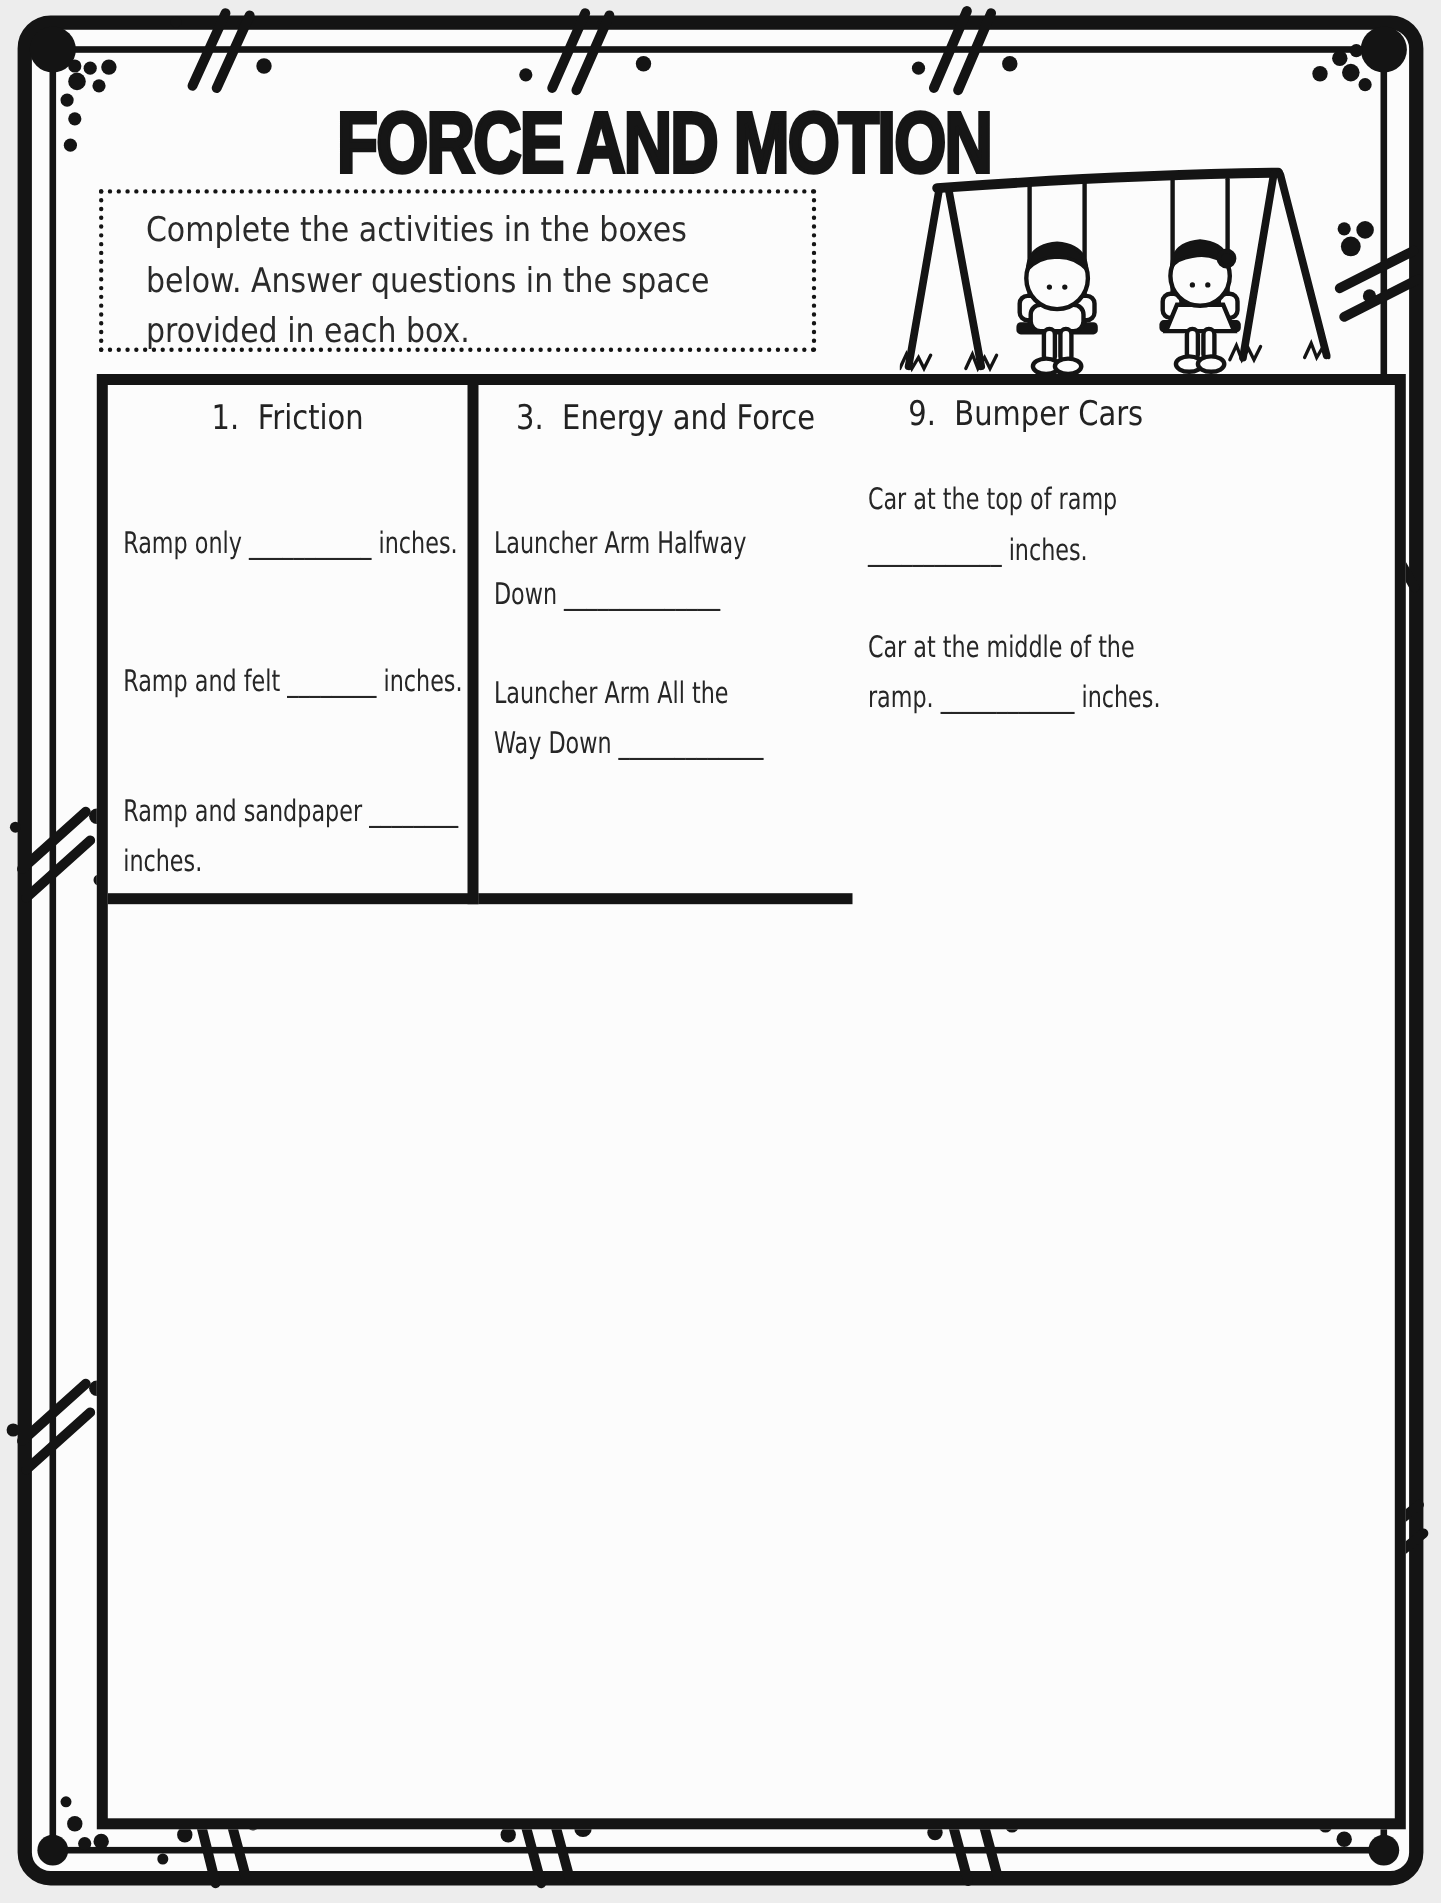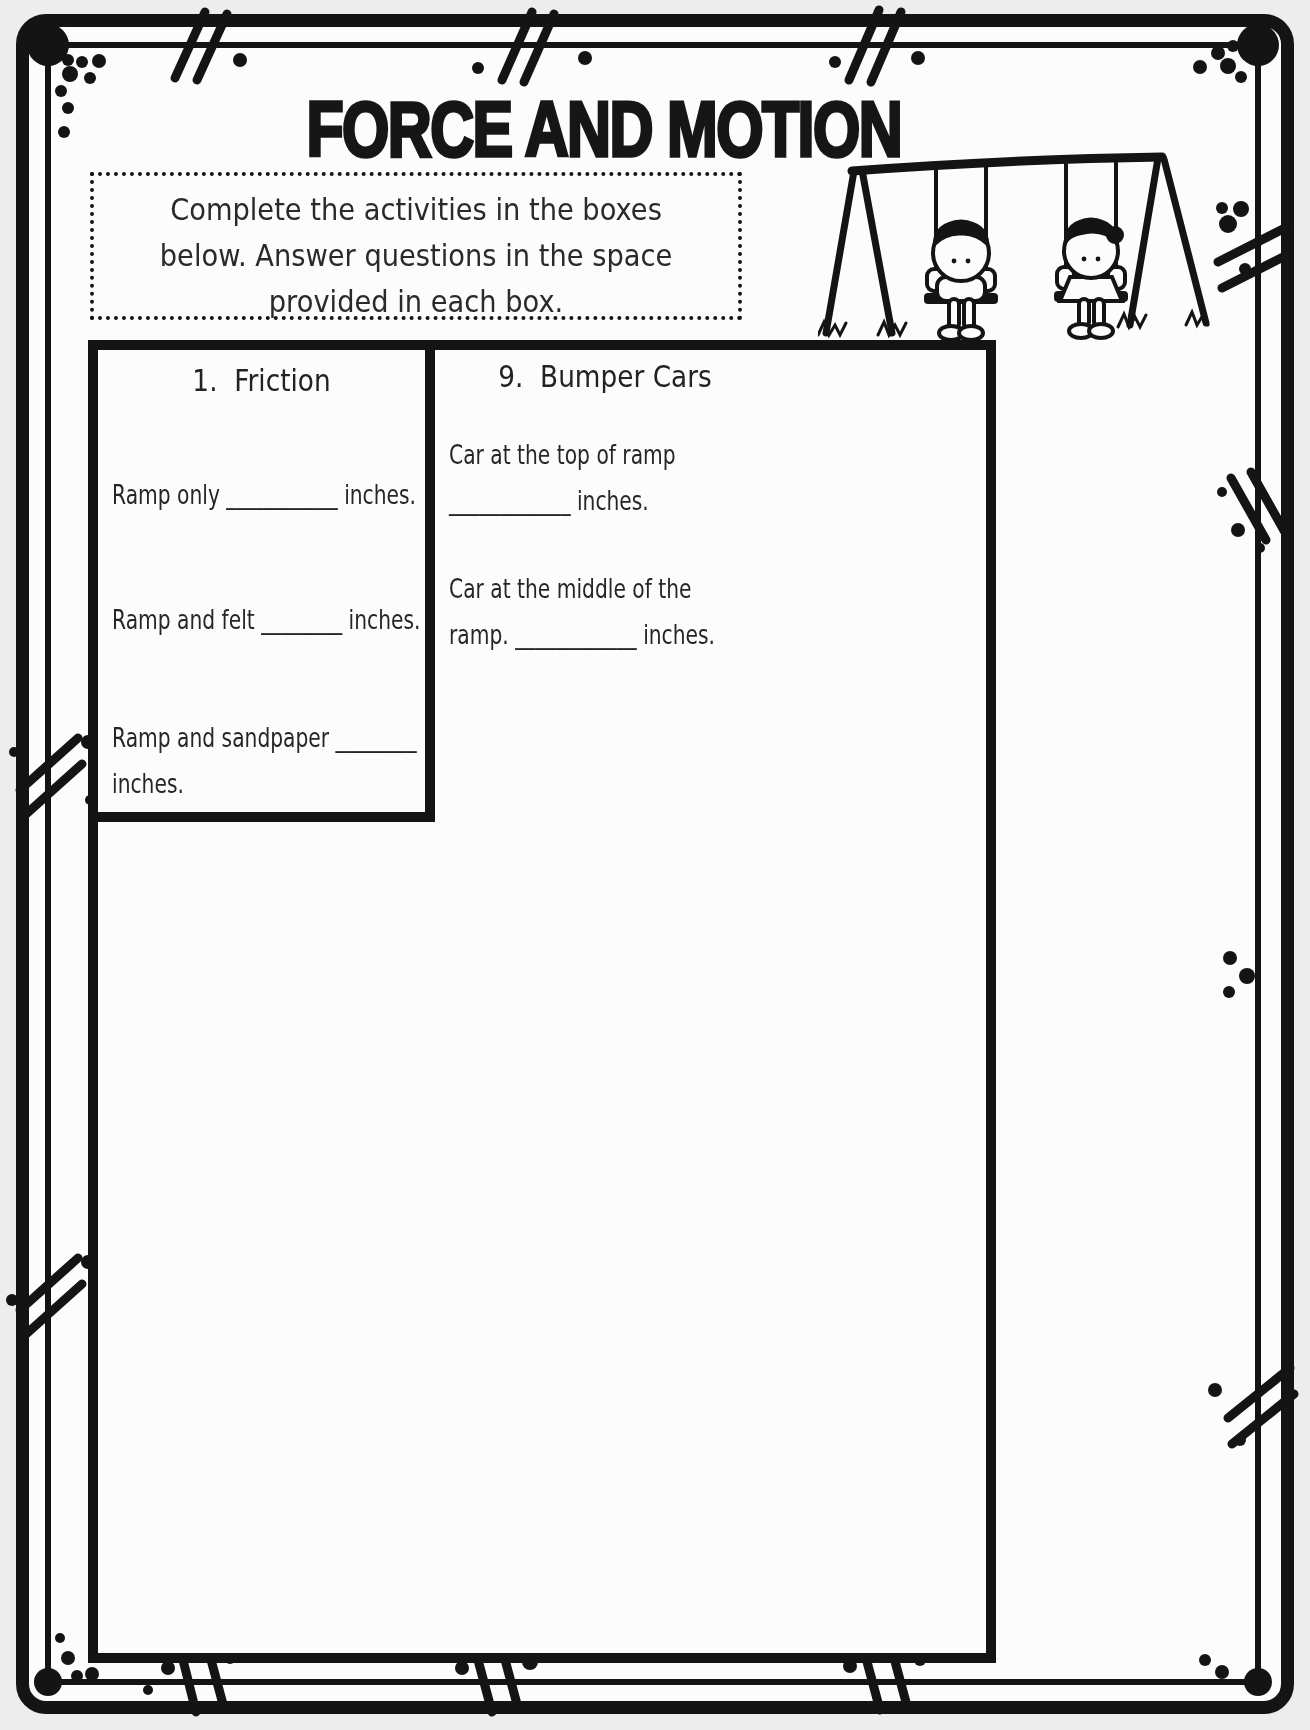--- a/index.html
+++ b/index.html
@@ -18,29 +18,29 @@
   .title{
     position:absolute;left:225px;top:84px;width:740px;text-align:center;
     font-family:"Liberation Sans",sans-serif;font-weight:900;
     font-size:78px;letter-spacing:-2px;color:#161616;
     -webkit-text-stroke:3.5px #161616;
     transform:scaleX(0.78);transform-origin:50% 50%;white-space:pre;
   }
   .instructions{
     position:absolute;left:90px;top:172px;width:652px;height:148px;
     border:4px dotted #141414;box-sizing:border-box;
-    text-align:center;padding-top:10px;
+    padding-top:10px;
   }
   .instr-line{
     font-size:31px;line-height:46px;color:#2a2a2a;white-space:pre;
     transform:scaleX(0.88);transform-origin:50% 50%;
   }
   .swing{position:absolute;left:818px;top:143px;}
   .grid{
-    position:absolute;left:88px;top:340px;width:908px;height:1323px;
+    position:absolute;left:88px;top:340px;width:1190px;height:1323px;
     border:10px solid #141414;box-sizing:border-box;background:#fcfcfc;
     display:grid;grid-template-columns:337px 340px 315px;
     grid-template-rows:472px 423px 408px;
   }
   .cell{position:relative;box-sizing:border-box;overflow:hidden;}
   .cell.cr{border-right:10px solid #141414;}
   .cell.rb{border-bottom:10px solid #141414;}
   .heading{
     position:absolute;left:0;width:100%;text-align:center;
     font-size:31px;color:#222;white-space:pre;
@@ -211,20 +211,27 @@
 
   <div class="cell cr rb">
     <div class="heading" style="top:12px;">1.  Friction</div>
     <div class="line" style="top:122px;">Ramp only ___________ inches.</div>
     <div class="line" style="top:247px;">Ramp and felt ________ inches.</div>
     <div class="line" style="top:365px;">Ramp and sandpaper ________
 inches.</div>
   </div>
 
 
+  <div class="cell rb">
+    <div class="heading" style="top:12px;">3.  Energy and Force</div>
+    <div class="line" style="top:122px;">Launcher Arm Halfway
+Down ______________</div>
+    <div class="line" style="top:258px;">Launcher Arm All the
+Way Down _____________</div>
+  </div>
 
 
 
 
 
 
   <div class="cell">
     <div class="heading" style="top:8px;">9.  Bumper Cars</div>
     <div class="line" style="top:82px;">Car at the top of ramp
 ____________ inches.</div>

